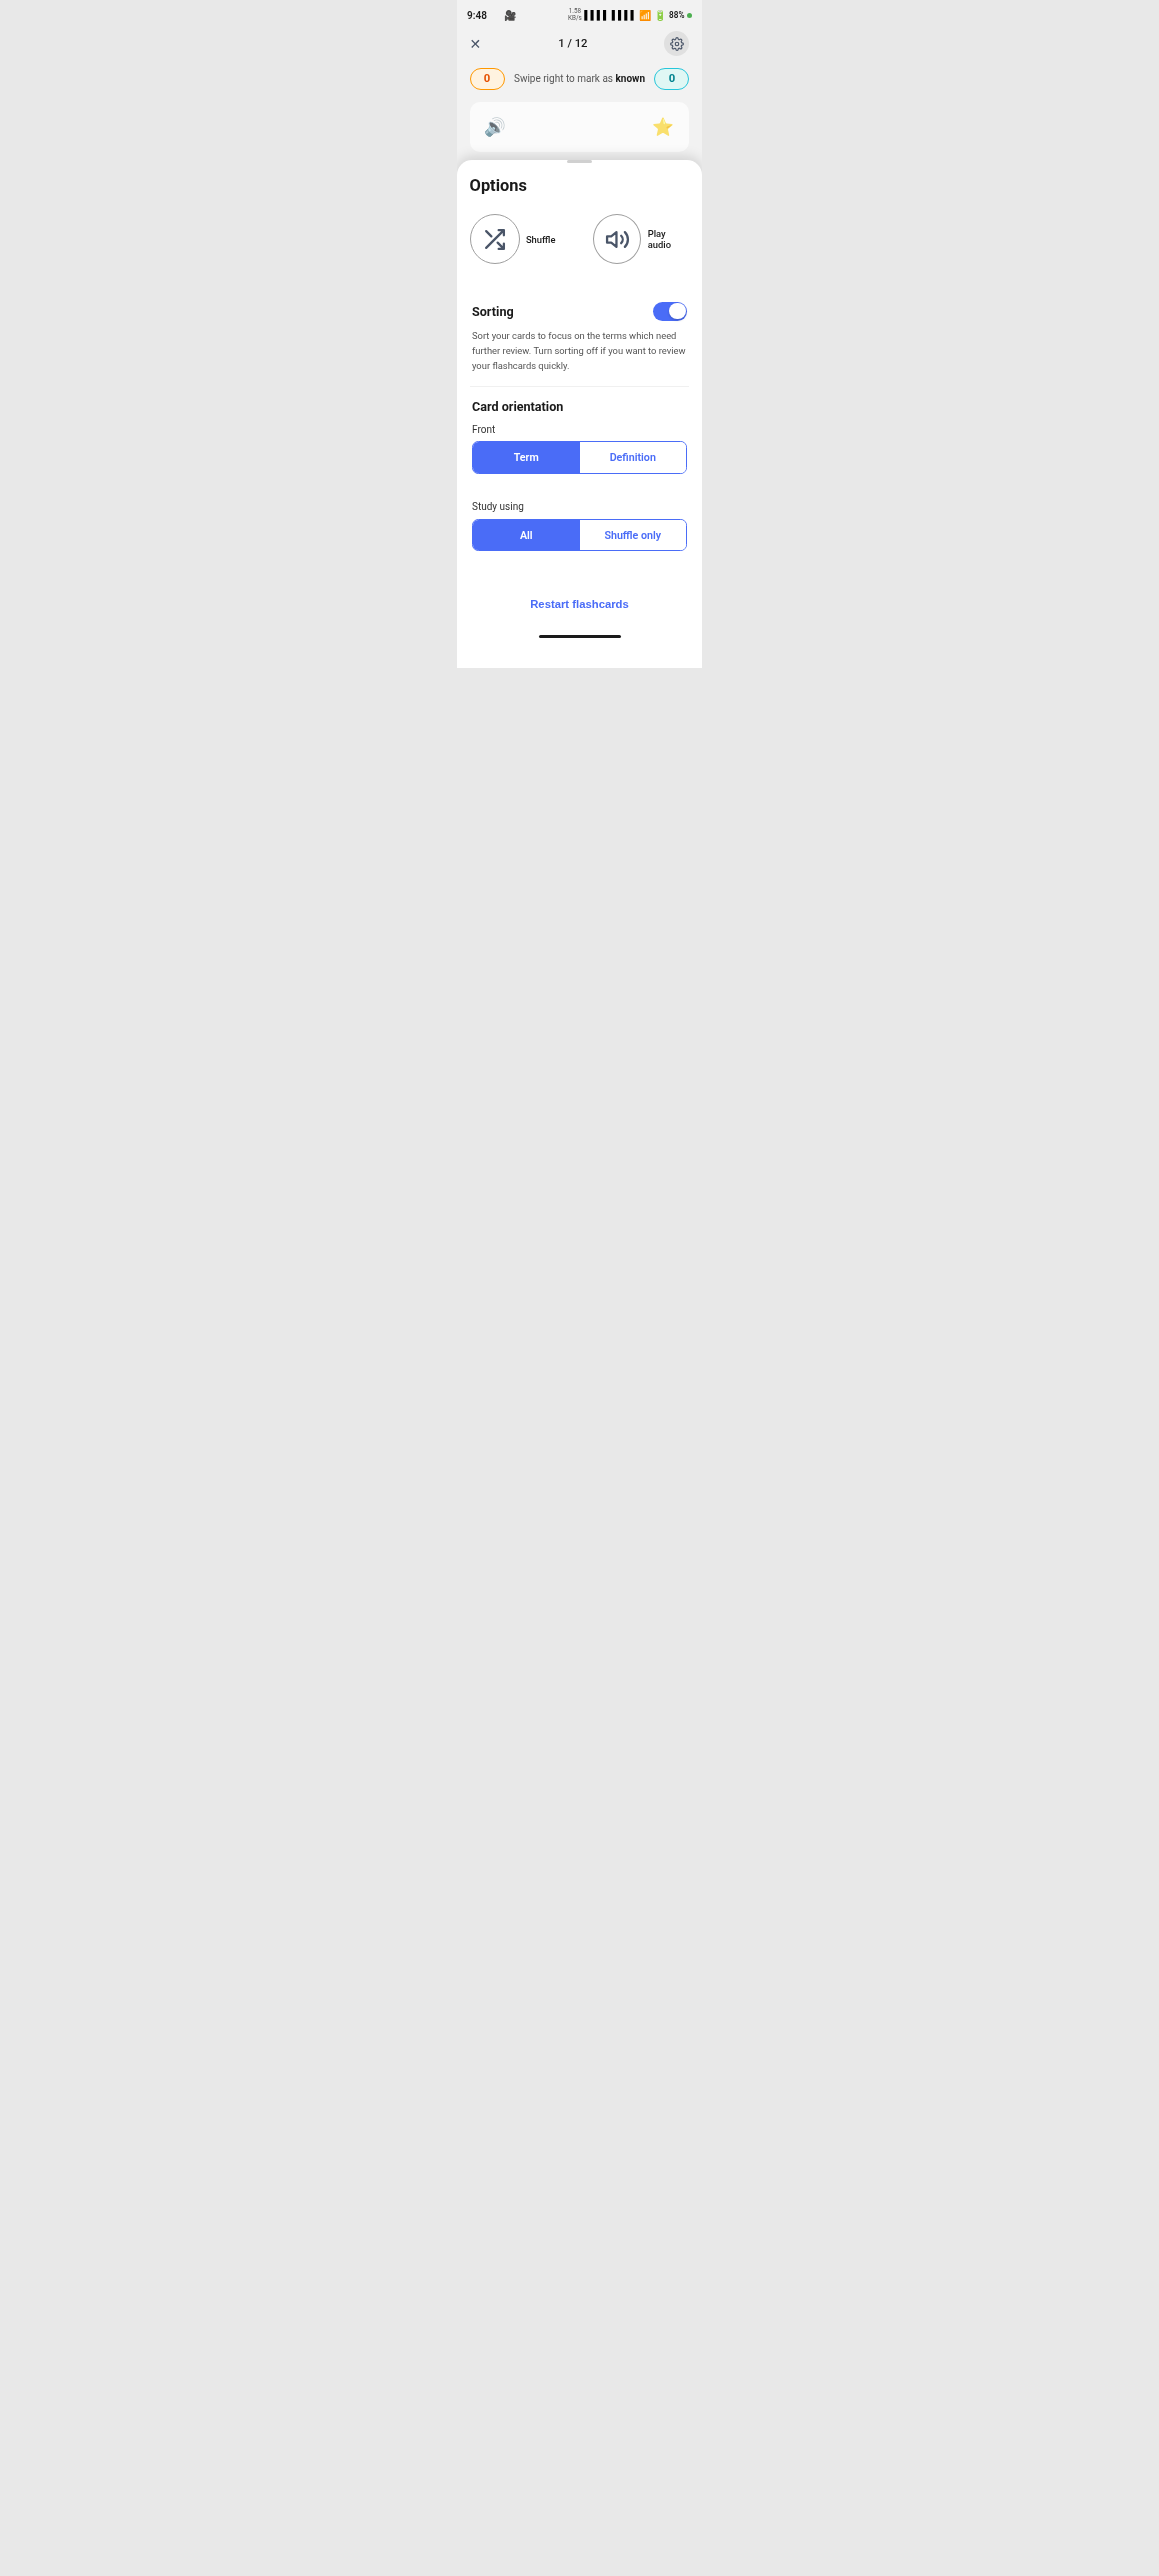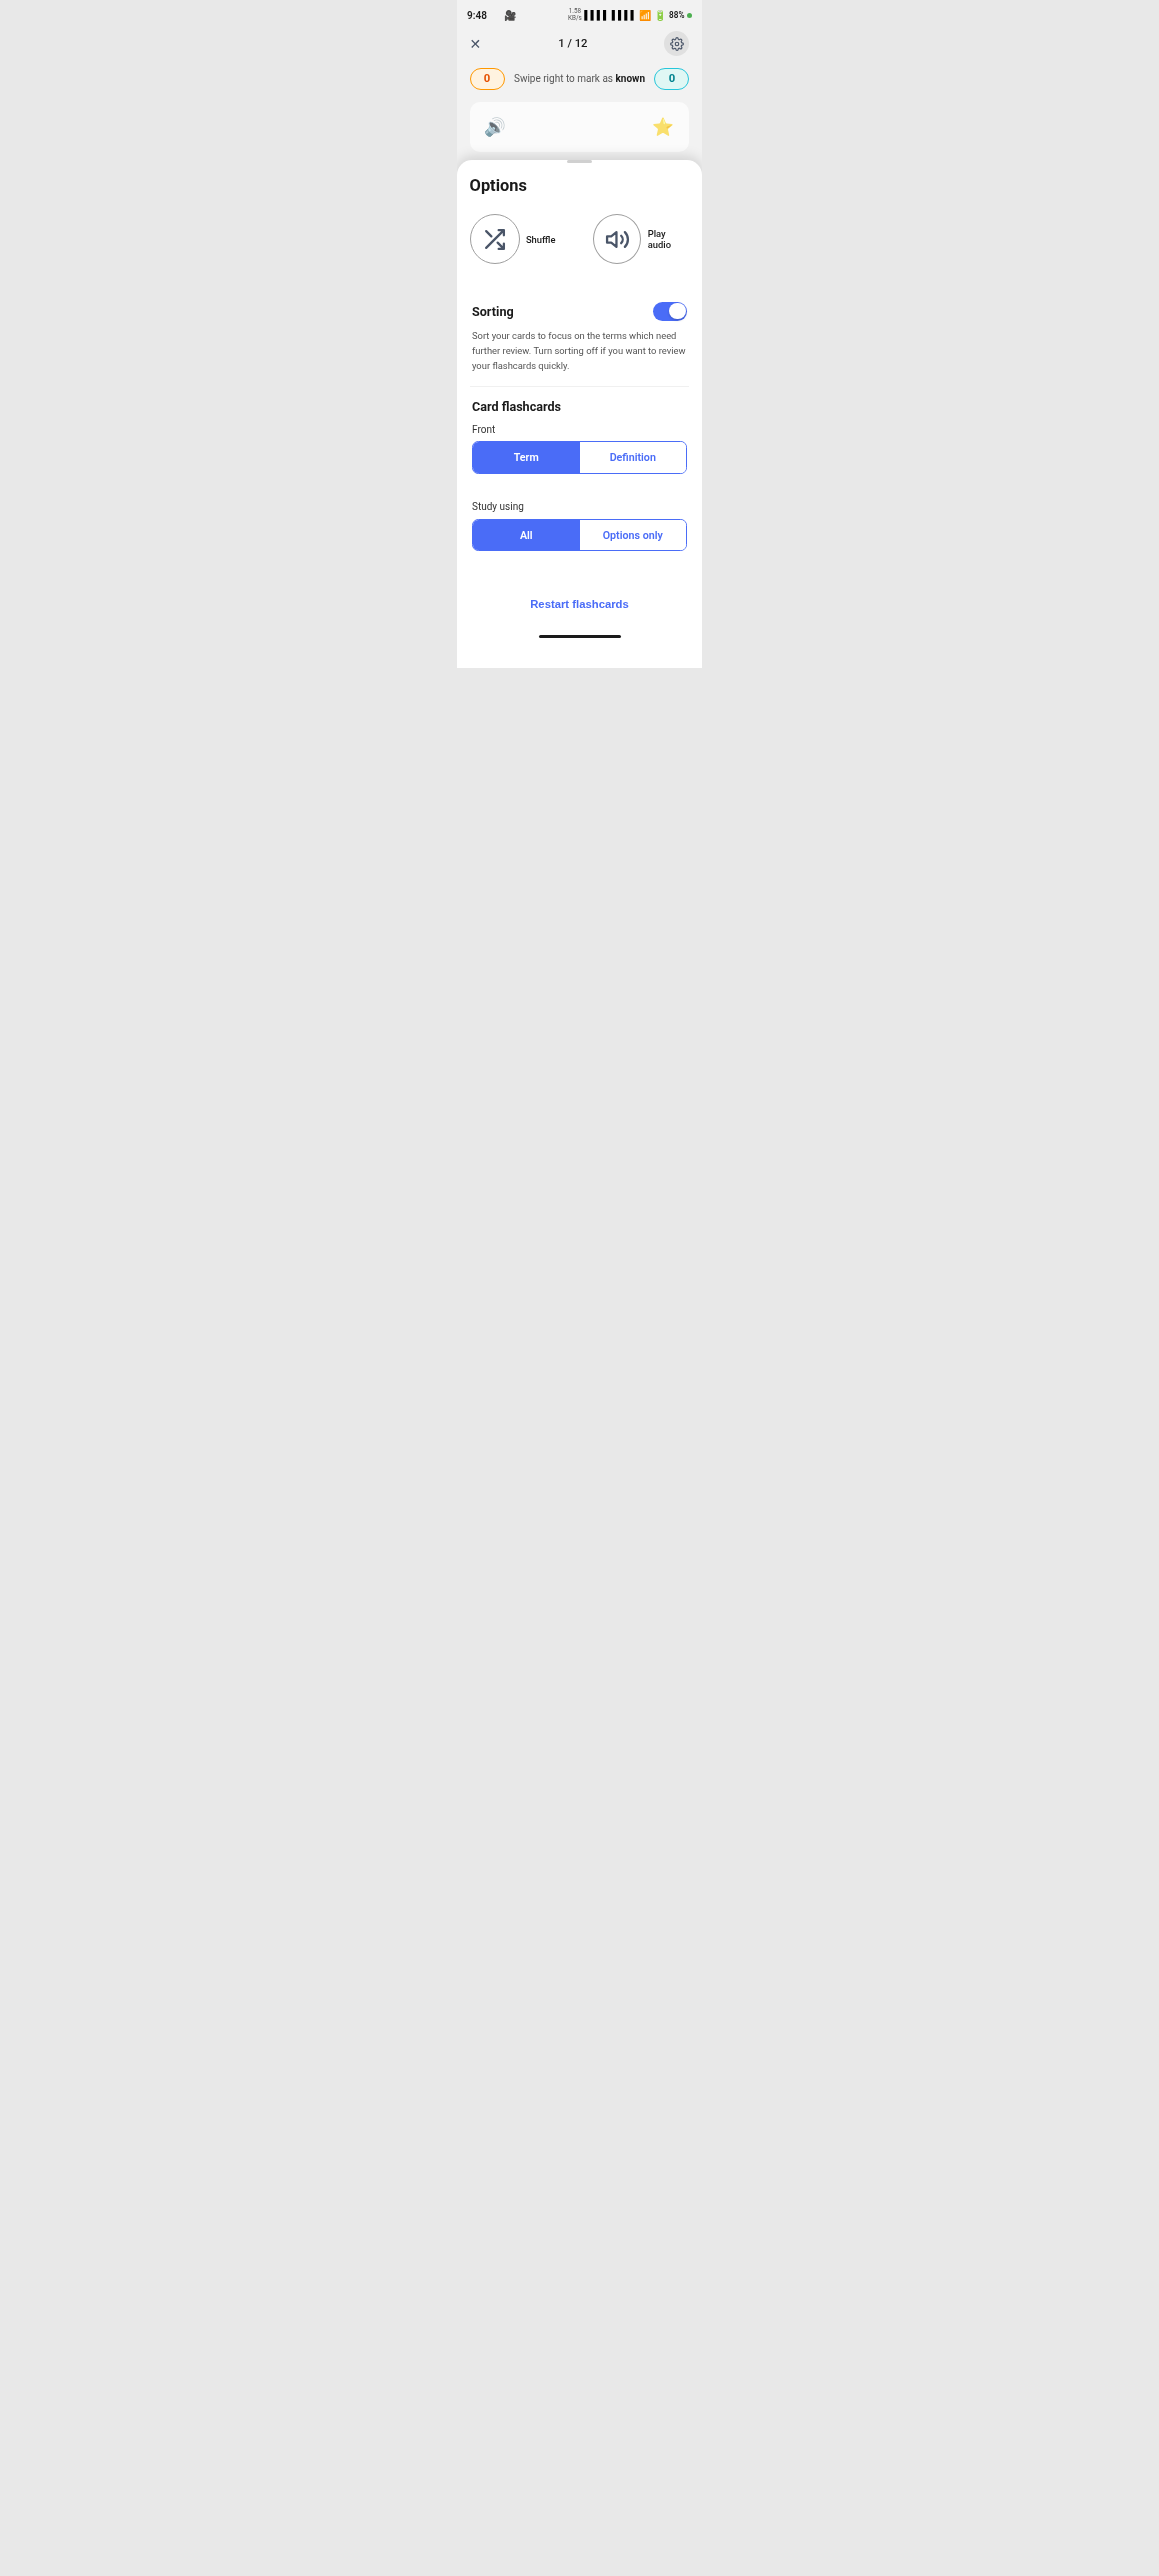--- a/index.html
+++ b/index.html
@@ -438,35 +438,35 @@
         <div class="toggle-switch">
           <div class="toggle-knob"></div>
         </div>
       </div>
       <p class="sorting-desc">Sort your cards to focus on the terms which need further review. Turn sorting off if you want to review your flashcards quickly.</p>
     </div>
 
     <div class="section-divider"></div>
 
     <div class="orientation-section">
-      <div class="section-title">Card flashcards</div>
+      <div class="section-title">Card orientation</div>
       <div class="sub-label">Front</div>
 
       <div class="segmented-control">
         <div class="seg-option active">Term</div>
         <div class="seg-option inactive">Definition</div>
       </div>
     </div>
 
     <div class="study-section">
       <div class="sub-label">Study using</div>
 
       <div class="segmented-control">
         <div class="seg-option active">All</div>
-        <div class="seg-option inactive">Options only</div>
+        <div class="seg-option inactive">Shuffle only</div>
       </div>
     </div>
 
     <div class="restart-section">
       <button class="restart-btn">Restart flashcards</button>
     </div>
 
     <div class="bottom-indicator"></div>
   </div>
 

